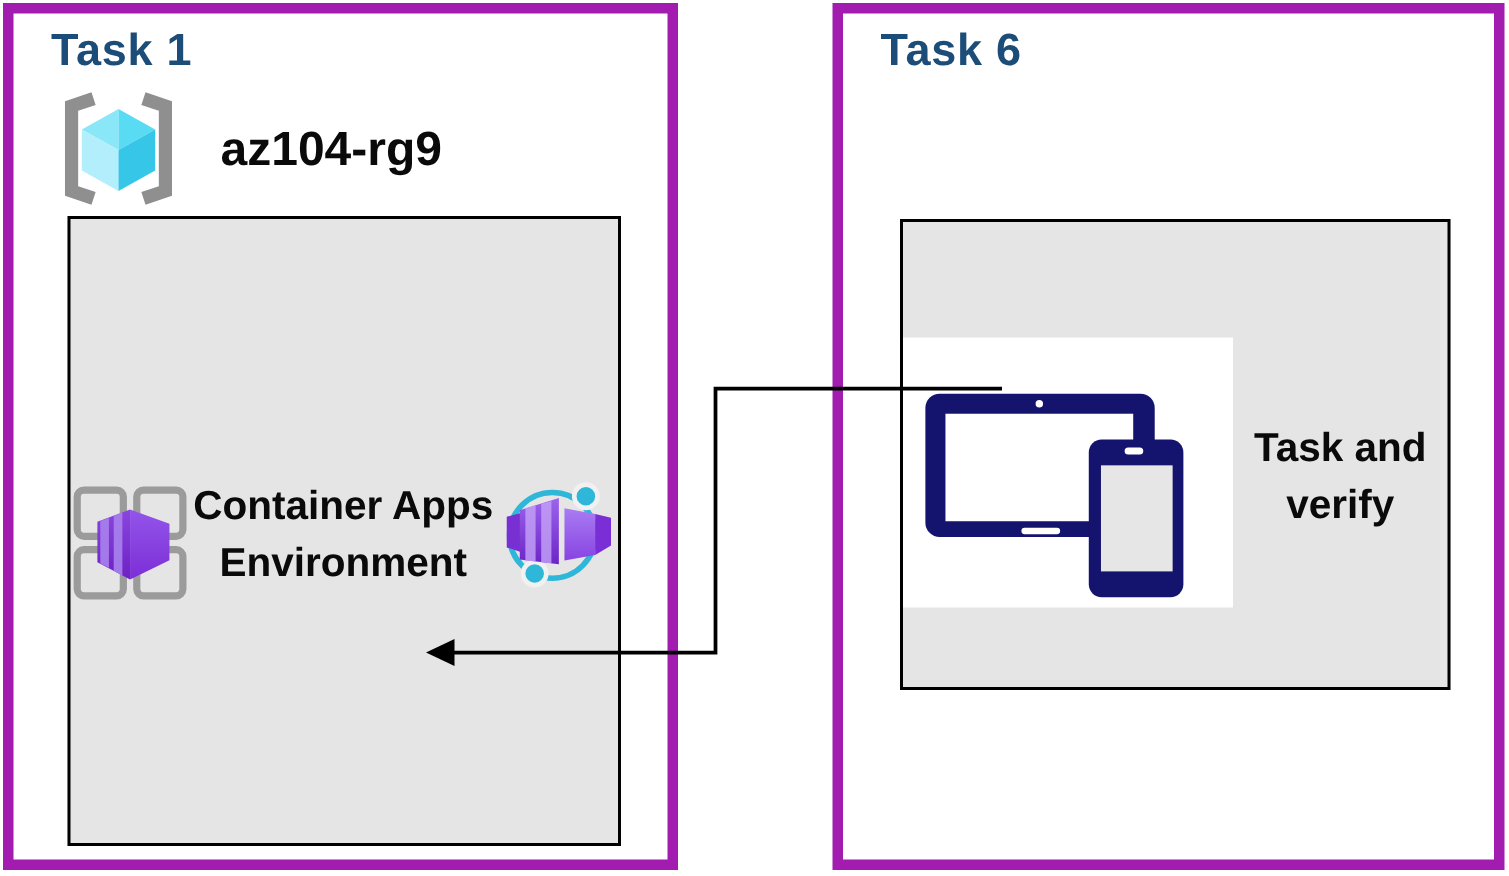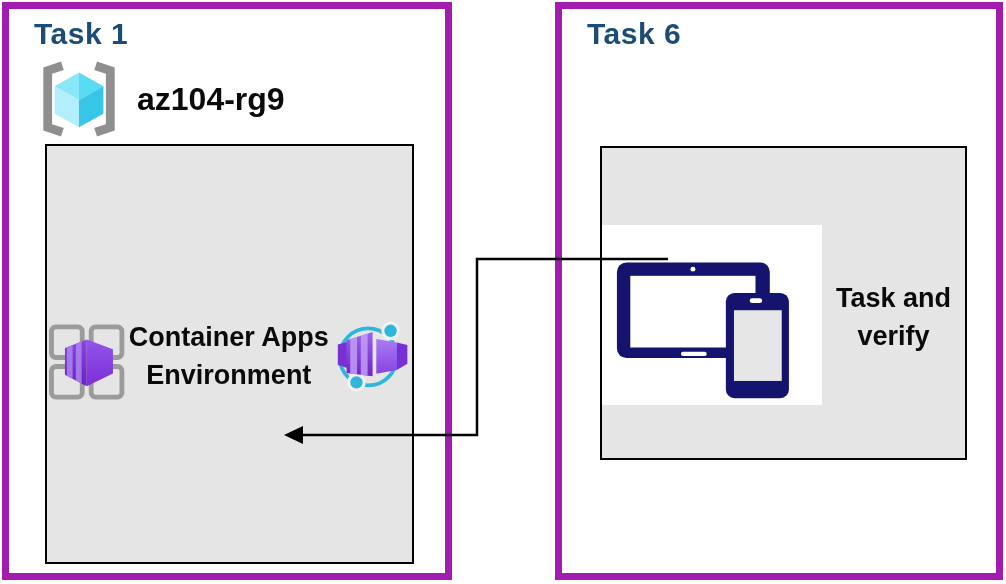--- a/index.html
+++ b/index.html
@@ -29,21 +29,21 @@
     font-weight: 700;
     color: #1C4D78;
     letter-spacing: 0.5px;
   }
   .rg-row {
     position: absolute;
     left: 26px;
     top: 50px;
     display: flex;
     align-items: center;
-    gap: 14px;
+    gap: 24px;
   }
   .rg-name {
     font-size: 32px;
     font-weight: 700;
     color: #0a0a0a;
   }
   .inner-box {
     position: absolute;
     left: 36px;
     width: 369px;

